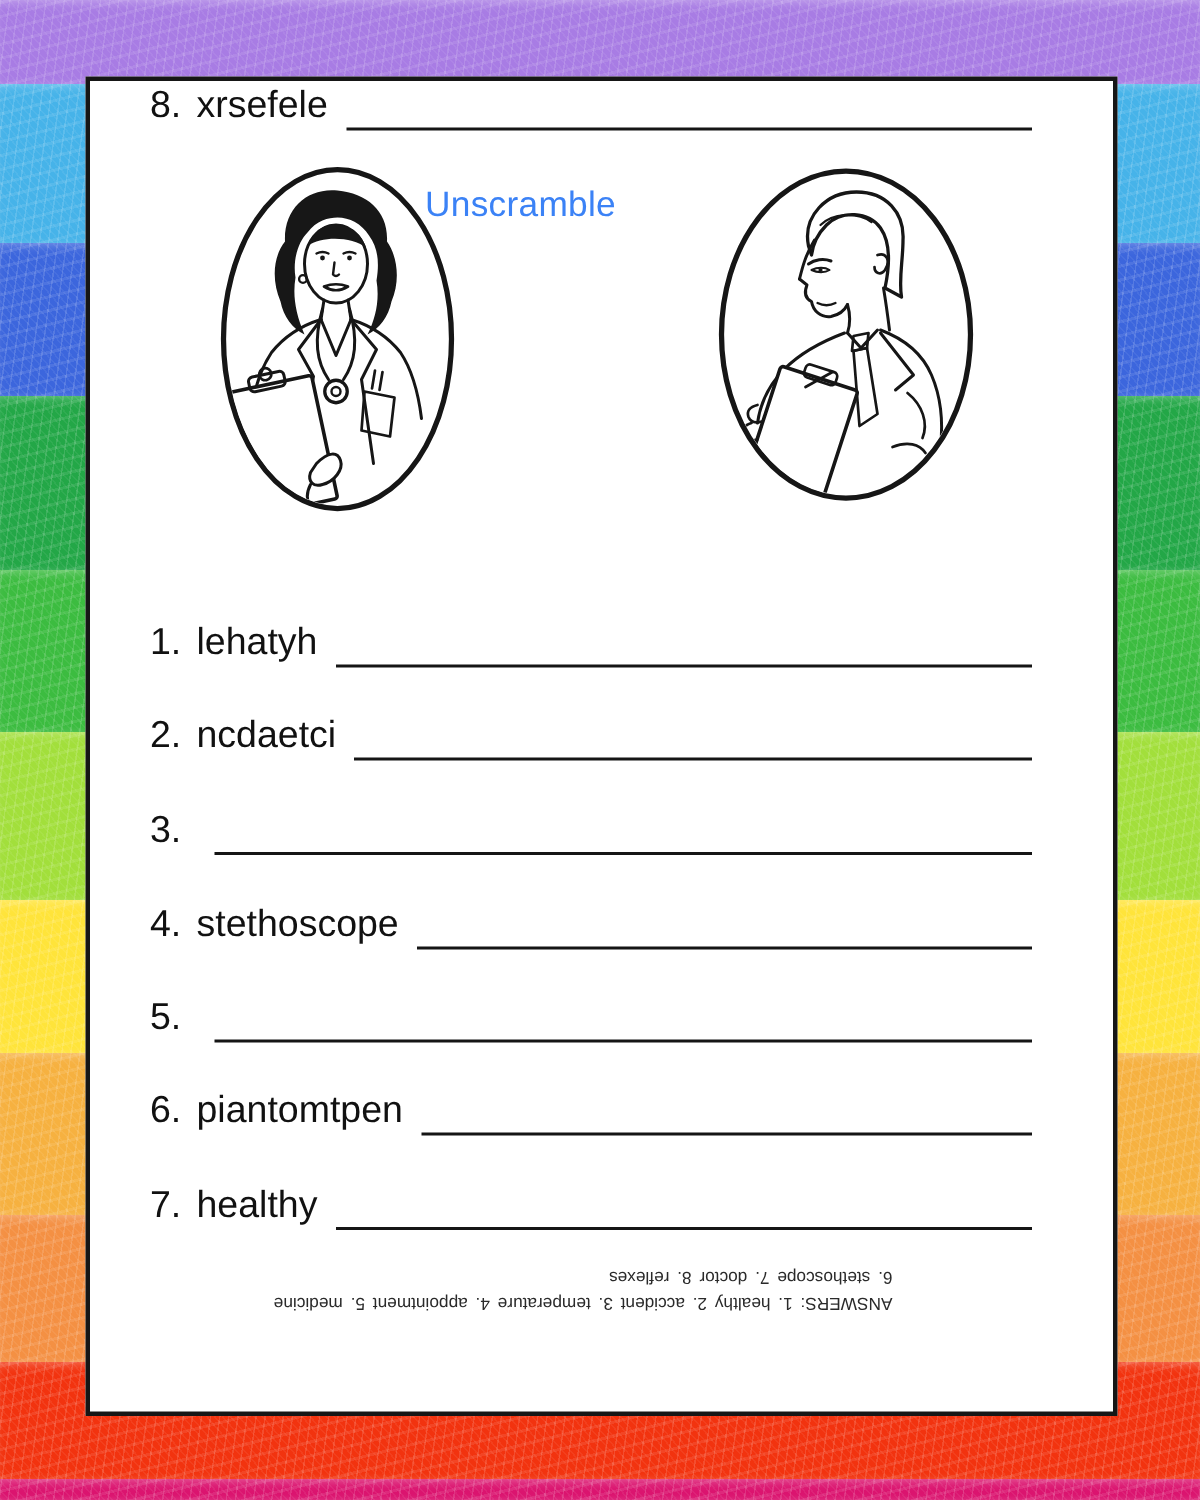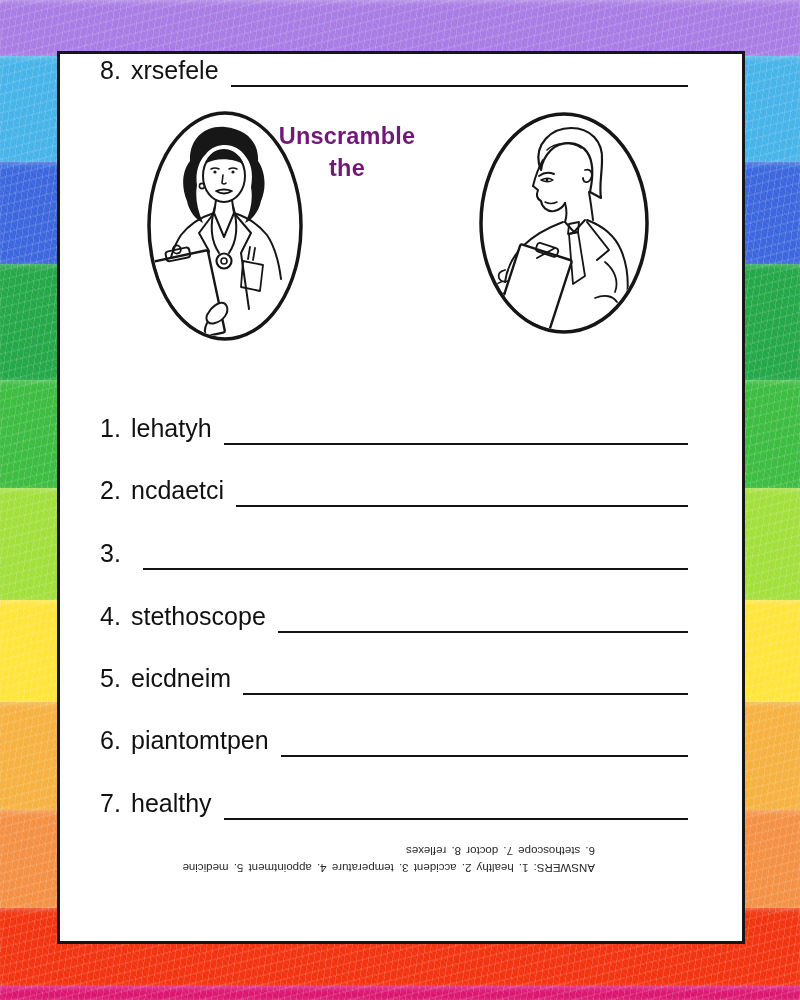--- a/index.html
+++ b/index.html
@@ -22,22 +22,22 @@
   
   .paper{
     position:absolute;left:57px;top:51px;width:688px;height:893px;
     background:#fff;border:3px solid #161616;box-sizing:border-box;
   }
   .portrait{position:absolute;}
   .portrait.left{left:85px;top:55px;}
   .portrait.right{left:417px;top:56px;}
   .title{
     position:absolute;left:187px;top:66px;width:200px;
-    text-align:center;font-weight:bold;font-size:23.5px;line-height:32px;
-    letter-spacing:.2px;color:#701a75;
+    text-align:center;font-weight:normal;font-size:23.5px;line-height:32px;
+    letter-spacing:.2px;color:#3b82f6;
   }
   
   .row{position:absolute;left:40px;right:54px;height:33px;display:flex;
        font-size:25px;line-height:33px;color:#111;}
   .row .num{flex:0 0 31px;}
   .row .word{white-space:nowrap;}
   .row .blank{flex:1 1 auto;margin-left:12px;border-bottom:2.5px solid #151515;}
   .row:nth-of-type(1){top:296px;}
   .row:nth-of-type(2){top:358px;}
   .row:nth-of-type(3){top:420px;}
@@ -114,21 +114,20 @@
           <rect x="30" y="139" width="24" height="10" rx="3" stroke-width="2"></rect>
           <circle cx="42" cy="139" r="4" stroke-width="1.8"></circle>
         </g>
         <path d="M66,200 C74,192 80,192 82,198 C84,204 78,212 70,214 C64,216 60,212 62,206 Z" fill="#fff"></path>
         <path d="M62,214 C58,222 60,228 66,232"></path>
       </g>
     </svg>
 
     <div class="title">
       <div>Unscramble</div>
-      <div>the</div>
     </div>
 
     <svg class="portrait right" width="174" height="226" viewBox="0 0 174 226">
       <defs>
           <clipPath id="ovalR">
             <ellipse cx="87" cy="113" rx="81" ry="107"></ellipse>
           </clipPath>
         </defs>
       <ellipse cx="87" cy="113" rx="83" ry="109" fill="#fff" stroke="#161616" stroke-width="3.5"></ellipse>
       <g clip-path="url(#ovalR)" stroke="#161616" fill="none" stroke-width="2" stroke-linecap="round" stroke-linejoin="round">
@@ -178,21 +177,20 @@
       <span class="num">3.</span>
       <span class="blank"></span>
     </div>
     <div class="row">
       <span class="num">4.</span>
       <span class="word">stethoscope</span>
       <span class="blank"></span>
     </div>
     <div class="row">
       <span class="num">5.</span>
-      <span class="word">eicdneim</span>
       <span class="blank"></span>
     </div>
     <div class="row">
       <span class="num">6.</span>
       <span class="word">piantomtpen</span>
       <span class="blank"></span>
     </div>
     <div class="row">
       <span class="num">7.</span>
       <span class="word">healthy</span>

